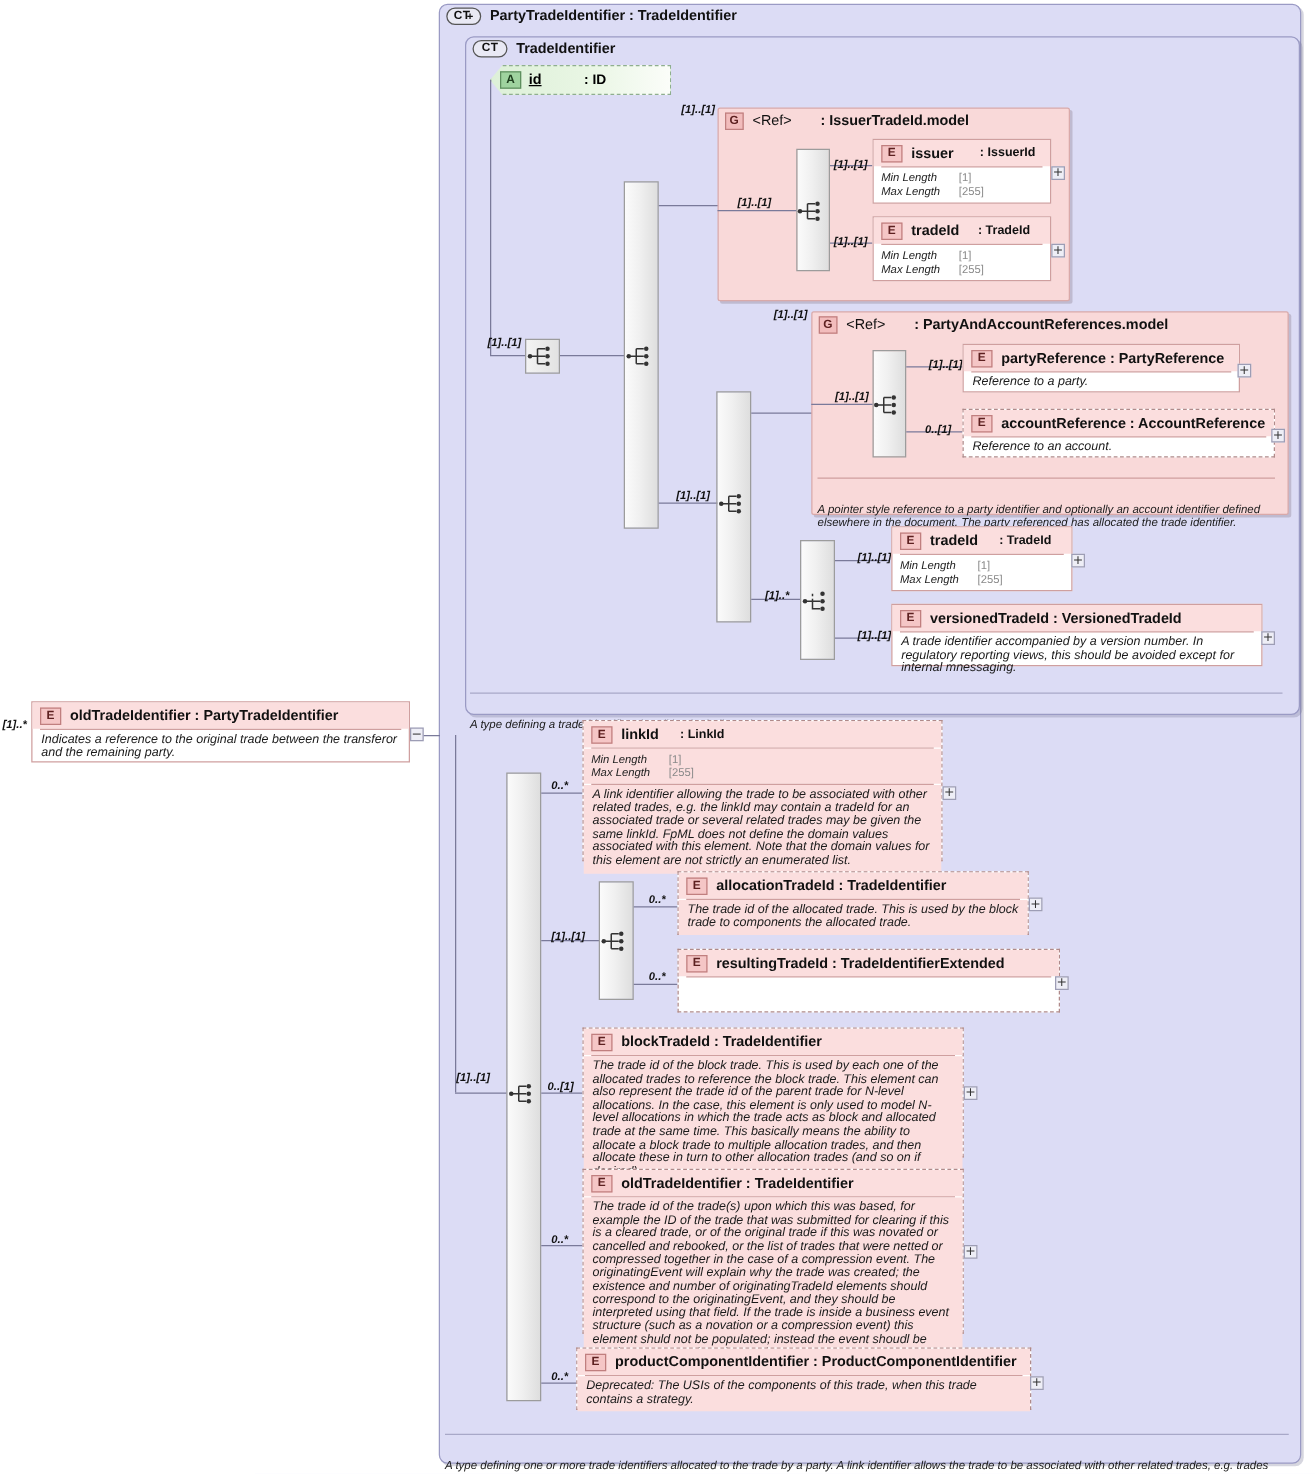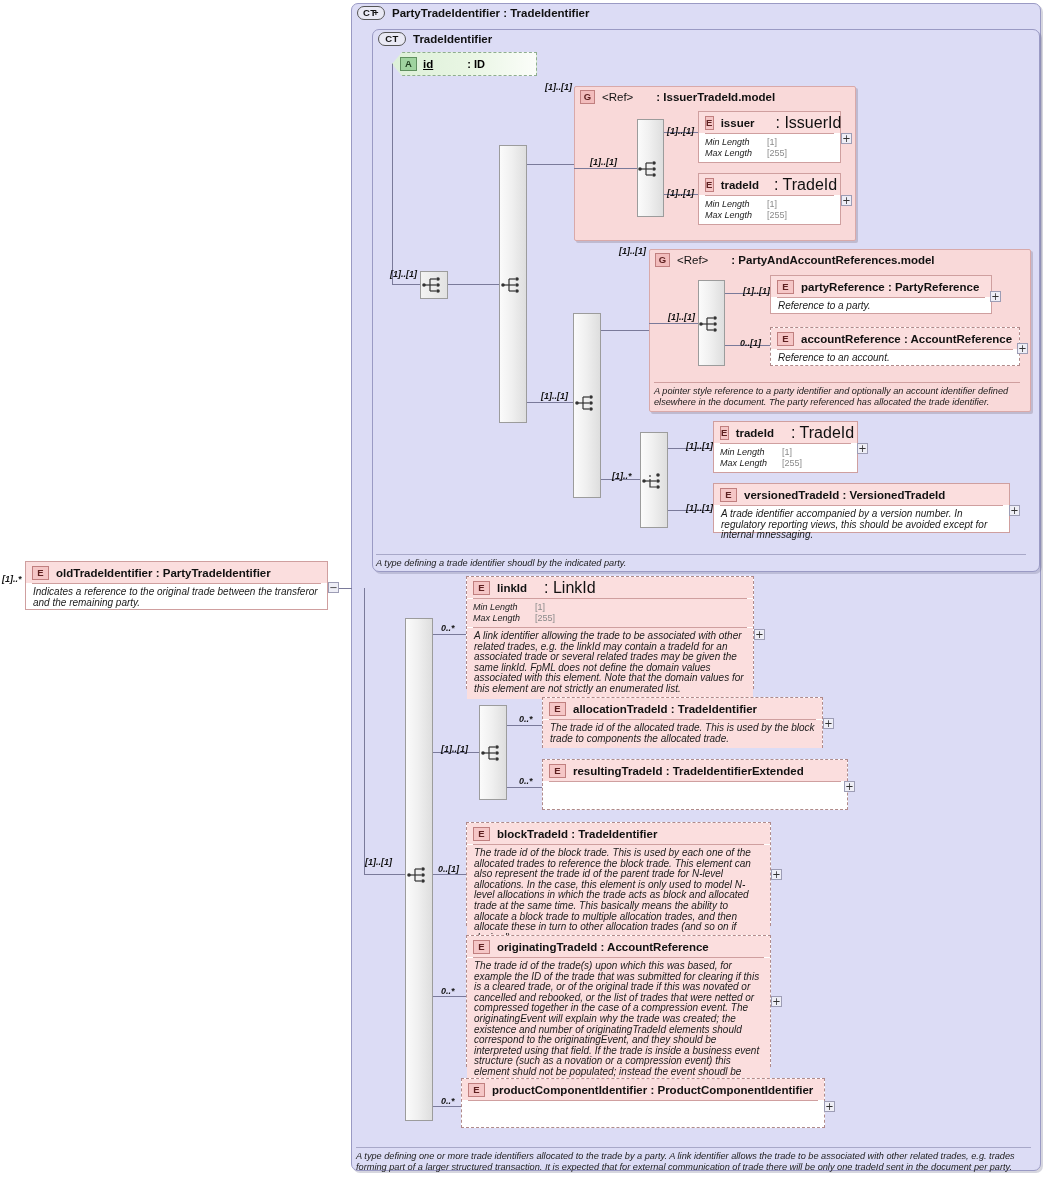--- a/index.html
+++ b/index.html
@@ -65,21 +65,21 @@
     position:absolute;
     background:linear-gradient(to bottom,#fbdede 0%, #fbdede 46%, #ffffff 46%, #ffffff 100%);
     border:1px solid #cf9f9f;
   }
   .ebox.dashed { border:1px dashed #b08a8a; }
   .ebox .etitle {
     height:21px; display:flex; align-items:center; gap:7px;
     padding:0 6px; white-space:nowrap;
   }
   .ebox .ename { font-size:11.5px; font-weight:bold; color:#111; }
-  .ebox .etype { font-size:16px; font-weight:normal; color:#111; }
+  .ebox .etype { font-size:10px; font-weight:bold; color:#111; }
   .sep { height:1px; background:#cf9f9f; margin:0 6px; }
   .facets { padding:3px 6px 3px 6px; font-size:9px; font-style:italic; color:#222; }
   .facets .frow { display:flex; line-height:11px; }
   .facets .fname { width:62px; }
   .facets .fval { color:#8a8a8a; font-style:normal; }
   .docn {
     padding:3px 7px 4px 7px;
     font-size:10px; font-style:italic; color:#1a1a1a; line-height:10.6px;
   }
 
@@ -120,21 +120,21 @@
 
   
   .card {
     position:absolute; font-size:9px; font-style:italic; font-weight:bold;
     color:#111; white-space:nowrap;
   }
 
   
   .footdoc {
     position:absolute; font-size:9.2px; font-style:italic; color:#1a1a1a;
-    line-height:11px; border-top:1px solid #a8a8c8; padding-top:3px;
+    line-height:11px; border-top:1px solid #a8a8c8; padding-top:19px;
   }
 </style>
 </head>
 <body>
 
 <div class="ct-outer shadow" style="left:351px; top:3px; width:690px; height:1168px;"></div>
 
 <div class="hdr" style="left:357px; top:6px;">
   <span class="badge ct">
     <span>CT</span>
@@ -488,29 +488,30 @@
     <span class="ename">blockTradeId : TradeIdentifier</span>
   </div>
   <div class="sep"></div>
   <div class="docn" style="background:#fbdede;">The trade id of the block trade. This is used by each one of the allocated trades to reference the block trade. This element can also represent the trade id of the parent trade for N-level allocations. In the case, this element is only used to model N-level allocations in which the trade acts as block and allocated trade at the same time. This basically means the ability to allocate a block trade to multiple allocation trades, and then allocate these in turn to other allocation trades (and so on if desired).</div>
 </div>
 <div class="exp" style="left:771px; top:869px;">+</div>
 
 <div class="ebox dashed" style="left:466px; top:935px; width:305px; height:132px; background:#ffffff;">
   <div class="etitle" style="background:#fbdede;">
     <span class="badge e">E</span>
-    <span class="ename">originatingTradeId : AccountReference</span>
+    <span class="ename">oldTradeIdentifier : TradeIdentifier</span>
   </div>
   <div class="sep"></div>
   <div class="docn" style="background:#fbdede;">The trade id of the trade(s) upon which this was based, for example the ID of the trade that was submitted for clearing if this is a cleared trade, or of the original trade if this was novated or cancelled and rebooked, or the list of trades that were netted or compressed together in the case of a compression event. The originatingEvent will explain why the trade was created; the existence and number of originatingTradeId elements should correspond to the originatingEvent, and they should be interpreted using that field. If the trade is inside a business event structure (such as a novation or a compression event) this element shuld not be populated; instead the event shoudl be used to represent the other trades.</div>
 </div>
 <div class="exp" style="left:771px; top:996px;">+</div>
 
 <div class="ebox dashed" style="left:461px; top:1078px; width:364px; height:50px; background:#ffffff;">
   <div class="etitle" style="background:#fbdede;">
     <span class="badge e">E</span>
     <span class="ename">productComponentIdentifier : ProductComponentIdentifier</span>
   </div>
   <div class="sep"></div>
+  <div class="docn" style="background:#fbdede;">Deprecated: The USIs of the components of this trade, when this trade contains a strategy.</div>
 </div>
 <div class="exp" style="left:824px; top:1101px;">+</div>
 
 <div class="footdoc" style="left:356px; top:1147px; width:675px;">A type defining one or more trade identifiers allocated to the trade by a party. A link identifier allows the trade to be associated with other related trades, e.g. trades forming part of a larger structured transaction. It is expected that for external communication of trade there will be only one tradeId sent in the document per party.</div>
 
 </body></html>

